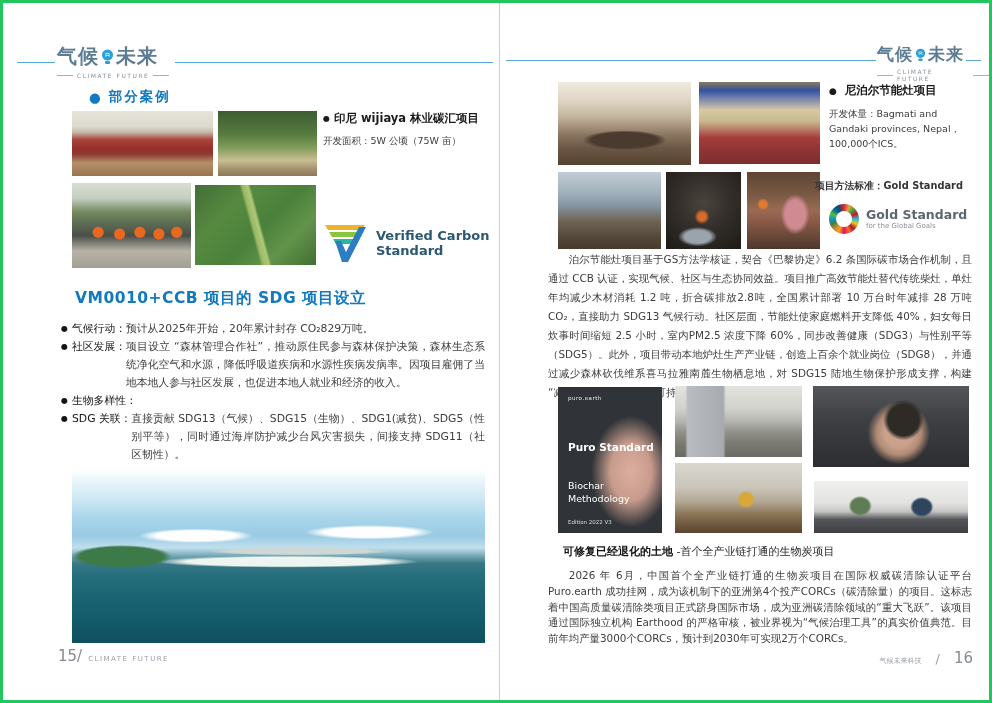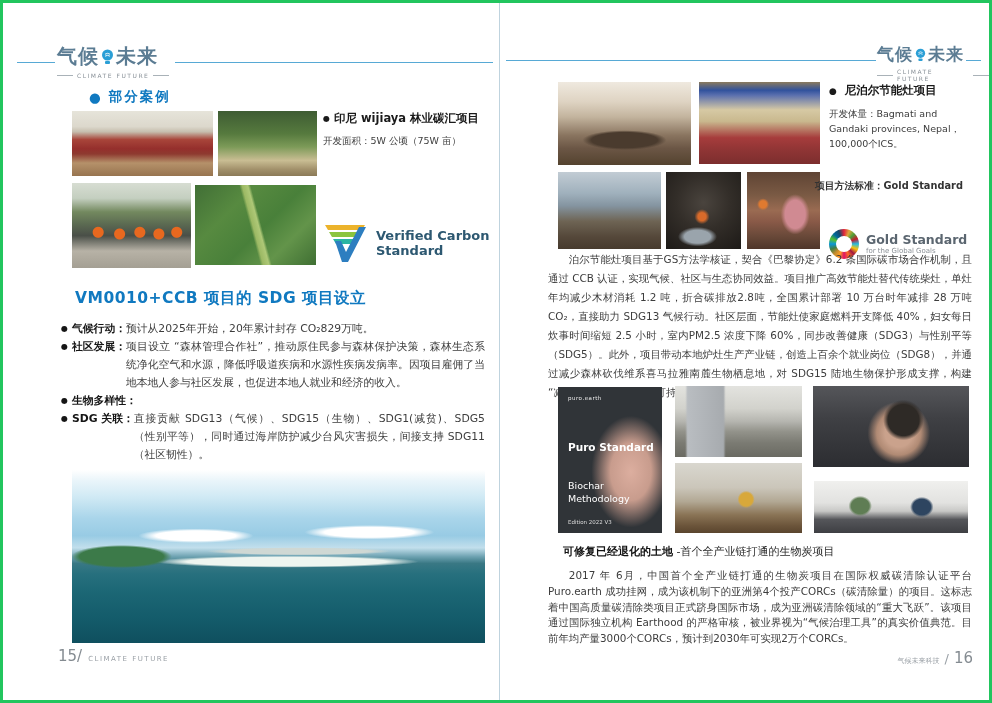--- a/index.html
+++ b/index.html
@@ -105,38 +105,38 @@
   .cap-sub{font-size:9.5px;color:#3c3c3c;margin-top:8px;line-height:14.5px;}
 
   
   .vcs{position:absolute;left:320px;top:222px;display:flex;align-items:center;gap:9px;}
   .vcs-text{font-size:13px;font-weight:bold;color:#2d5871;line-height:1.15;}
 
   
   .bullets{position:absolute;left:58px;top:317px;width:424px;font-size:10.8px;line-height:18px;}
   .bullet{display:flex;align-items:flex-start;}
   .bdot{font-size:8px;line-height:18px;margin-right:4px;color:#151515;}
-  .blabel{font-weight:bold;color:#151515;white-space:nowrap;}
+  .blabel{font-weight:normal;color:#151515;white-space:nowrap;}
   .btext{flex:1;text-align:justify;color:#3d3d3d;}
 
   
   .foot-l{position:absolute;left:55px;top:644px;display:flex;align-items:baseline;gap:6px;}
   .foot-l .fpage{font-size:15px;color:#848b91;}
   .foot-l .flabel{font-size:7px;letter-spacing:1.5px;color:#9aa0a6;}
-  .foot-r{position:absolute;right:16px;top:646px;display:flex;align-items:baseline;gap:5px;}
+  .foot-r{position:absolute;right:16px;top:646px;display:flex;align-items:baseline;gap:14px;}
   .foot-r .fco{font-size:7px;color:#9aa0a6;}
   .foot-r .fsep{font-size:13px;color:#9aa0a6;}
   .foot-r .fpage{font-size:15px;color:#848b91;}
 
   
   .np-cap{position:absolute;left:826px;top:80px;width:144px;}
   .np-cap .cap-title{font-size:11.5px;gap:8px;}
   .np-vol{font-size:9.5px;color:#3c3c3c;margin-top:8px;line-height:15px;}
   .np-std{position:absolute;left:812px;top:177px;font-size:9.8px;font-weight:600;color:#333;}
-  .gold{position:absolute;left:826px;top:201px;display:flex;align-items:center;gap:7px;margin-top:25px;}
+  .gold{position:absolute;left:826px;top:201px;display:flex;align-items:center;gap:7px;}
   .gs-wheel{width:30px;height:30px;border-radius:50%;position:relative;
     background:conic-gradient(#e5243b,#dda63a,#4c9f38,#c5192d,#26bde2,#fcc30b,#a21942,#fd6925,#dd1367,#fd9d24,#bf8b2e,#3f7e44,#0a97d9,#56c02b,#00689d,#19486a,#e5243b);}
   .gs-wheel::after{content:"";position:absolute;left:7px;top:7px;width:16px;height:16px;border-radius:50%;background:#fff;}
   .gs1{font-size:12.5px;font-weight:bold;color:#5b6670;line-height:1.1;}
   .gs2{font-size:7px;color:#8a9096;}
 
   
   .para{position:absolute;width:424px;font-size:10.4px;text-align:justify;text-indent:2em;color:#3d3d3d;}
   #para1{left:545px;top:247px;line-height:19px;}
   #para2{left:545px;top:565px;line-height:15.8px;}
@@ -295,20 +295,20 @@
   </div>
   <div class="ph" id="ph-factory"></div>
   <div class="ph" id="ph-loader"></div>
   <div class="ph" id="ph-hand"></div>
   <div class="ph" id="ph-sign"></div>
 
   <div class="bc-cap">
     <span class="bc-bold">可修复已经退化的土地</span><span> -首个全产业链打通的生物炭项目</span>
   </div>
 
-  <div class="para" id="para2">2017 年 6月，中国首个全产业链打通的生物炭项目在国际权威碳清除认证平台 Puro.earth 成功挂网，成为该机制下的亚洲第4个投产CORCs（碳清除量）的项目。这标志着中国高质量碳清除类项目正式跻身国际市场，成为亚洲碳清除领域的“重大飞跃”。该项目通过国际独立机构 Earthood 的严格审核，被业界视为“气候治理工具”的真实价值典范。目前年均产量3000个CORCs，预计到2030年可实现2万个CORCs。</div>
+  <div class="para" id="para2">2026 年 6月，中国首个全产业链打通的生物炭项目在国际权威碳清除认证平台 Puro.earth 成功挂网，成为该机制下的亚洲第4个投产CORCs（碳清除量）的项目。这标志着中国高质量碳清除类项目正式跻身国际市场，成为亚洲碳清除领域的“重大飞跃”。该项目通过国际独立机构 Earthood 的严格审核，被业界视为“气候治理工具”的真实价值典范。目前年均产量3000个CORCs，预计到2030年可实现2万个CORCs。</div>
 
   <div class="foot-r">
     <span class="fco">气候未来科技</span>
     <span class="fsep">/</span>
     <span class="fpage">16</span>
   </div>
 </div>
 
 </body></html>

